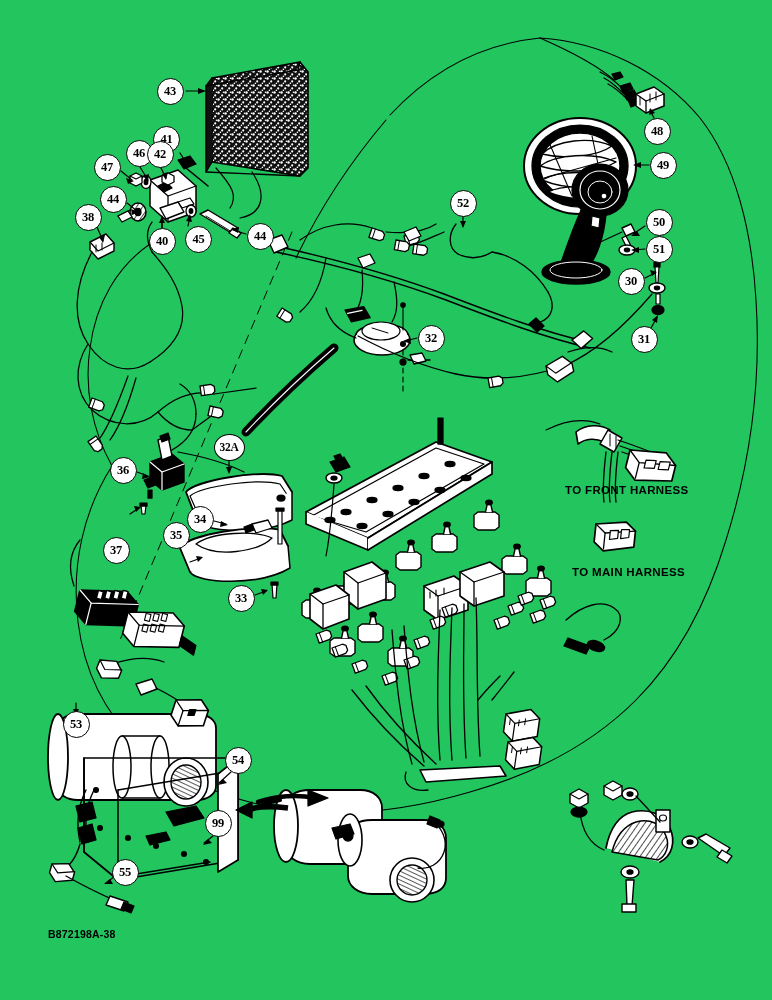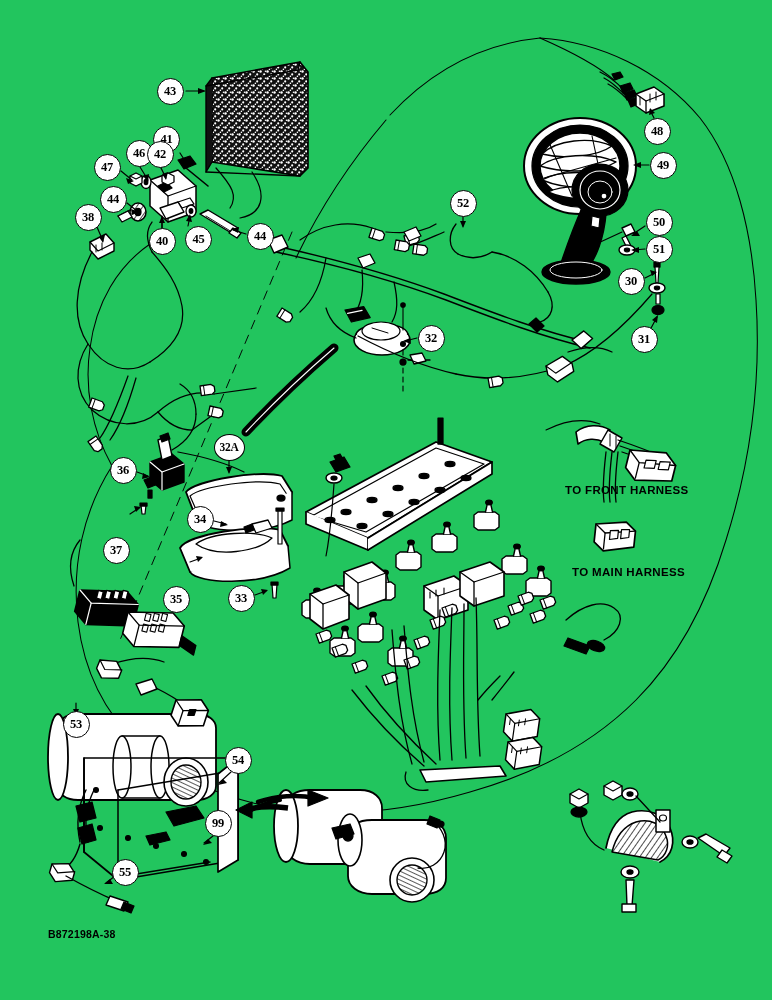--- a/index.html
+++ b/index.html
@@ -760,21 +760,21 @@
       <div class="callout" style="left: 449.5px; top: 189.5px;">52</div>
       <div class="callout" style="left: 645.5px; top: 208.5px;">50</div>
       <div class="callout" style="left: 645.5px; top: 235.5px;">51</div>
       <div class="callout" style="left: 617.5px; top: 267.5px;">30</div>
       <div class="callout" style="left: 630.5px; top: 325.5px;">31</div>
       <div class="callout" style="left: 417.5px; top: 324.5px;">32</div>
       <div class="callout wide" style="left: 213.5px; top: 433.5px;">32A</div>
       <div class="callout" style="left: 109.5px; top: 456.5px;">36</div>
       <div class="callout" style="left: 102.5px; top: 504.5px; margin-top: 32px;">37</div>
       <div class="callout" style="left: 186.5px; top: 505.5px;">34</div>
-      <div class="callout" style="left: 162.5px; top: 586px; text-align: center;">35</div>
+      <div class="callout" style="left: 162.5px; top: 522px; text-align: center;">35</div>
       <div class="callout" style="left: 227.5px; top: 584.5px;">33</div>
       <div class="callout" style="left: 62.5px; top: 711px;">53</div>
       <div class="callout" style="left: 224.5px; top: 746.5px;">54</div>
       <div class="callout" style="left: 204.5px; top: 809.5px;">99</div>
       <div class="callout" style="left: 111.5px; top: 858.5px;">55</div>
     </div>
 
   <div id="label-layer">
       <div class="harness-label" style="left: 565px; top: 484px;">TO FRONT HARNESS</div>
       <div class="harness-label" style="left: 572px; top: 566px;">TO MAIN HARNESS</div>

